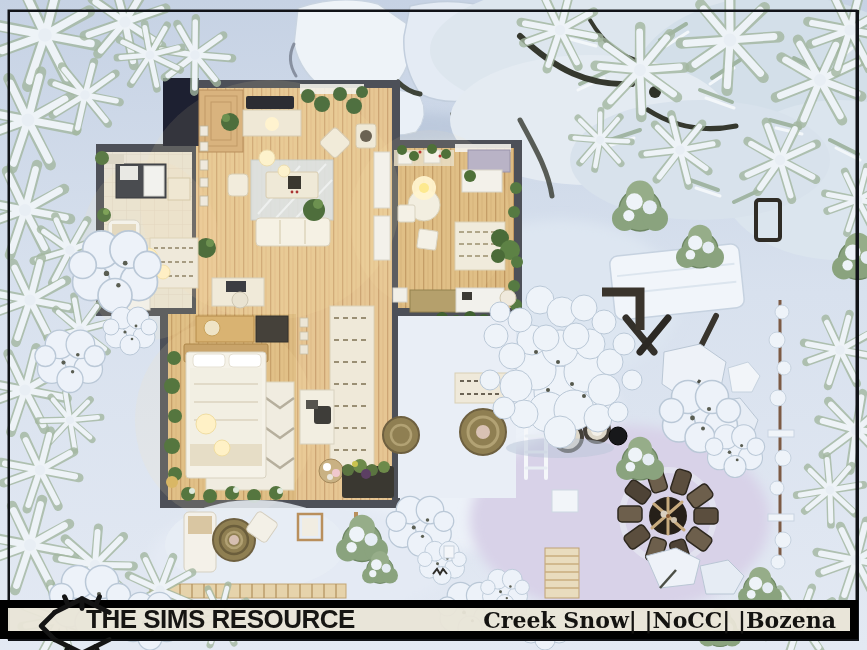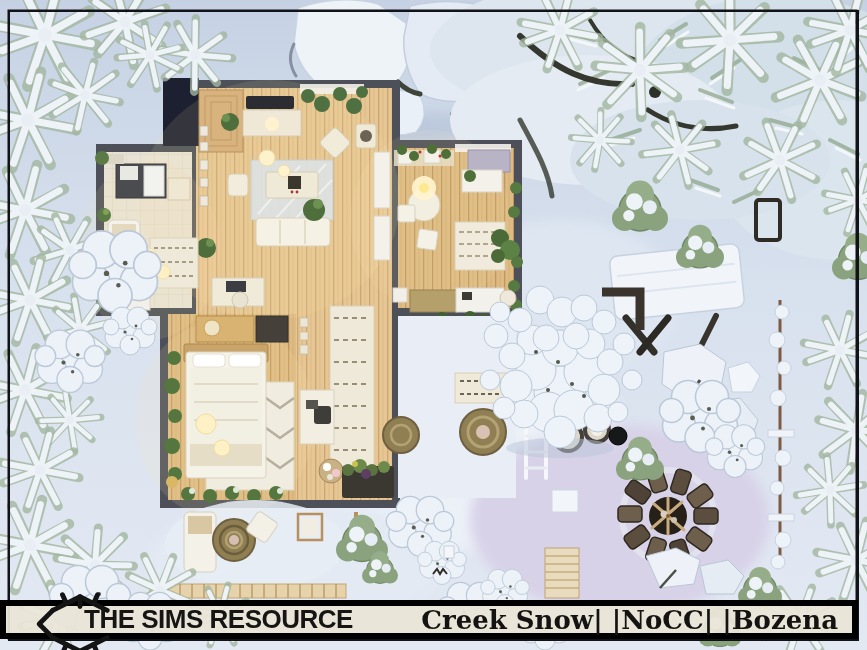--- a/index.html
+++ b/index.html
@@ -2,27 +2,27 @@
 <html><head>
 <meta charset="utf-8">
 <style>
   html,body{margin:0;padding:0;background:#20242c;}
   .stage{position:relative;width:867px;height:650px;overflow:hidden;background:#d8e1ee;
          font-family:"Liberation Sans",sans-serif;}
   .scene{position:absolute;left:0;top:0;}
   .frame{position:absolute;left:8px;top:10px;width:847px;height:627px;
          border:2px solid #111318;pointer-events:none;}
   .banner{position:absolute;left:0;top:600px;width:858px;height:39px;
-          background:rgba(233,229,215,0.95);border:6px solid #000000;box-sizing:border-box;
+          background:rgba(233,229,215,0.95);border:8px solid #000000;box-sizing:border-box;
           display:flex;align-items:center;z-index:5;}
   .logo{position:absolute;left:26px;top:-17px;width:96px;height:70px;overflow:visible;}
   .brand{margin-left:78px;font-weight:800;font-size:26px;letter-spacing:-0.5px;
          color:#161513;white-space:nowrap;font-family:"Liberation Sans",sans-serif;}
   .title{margin-left:auto;margin-right:14px;font-family:"DejaVu Serif","Liberation Serif",serif;
-         font-weight:bold;font-size:26px;color:#141311;white-space:nowrap;}
+         font-weight:bold;font-size:22px;color:#141311;white-space:nowrap;}
 </style>
 </head>
 <body>
 
 <div class="stage">
 <svg class="scene" width="867" height="650" viewBox="0 0 867 650">
 <defs>
   <linearGradient id="gSnow" x1="0" y1="0" x2="0" y2="1">
     <stop offset="0" stop-color="#c6d2e4"></stop>
           <stop offset="0.45" stop-color="#d8e1ee"></stop>

